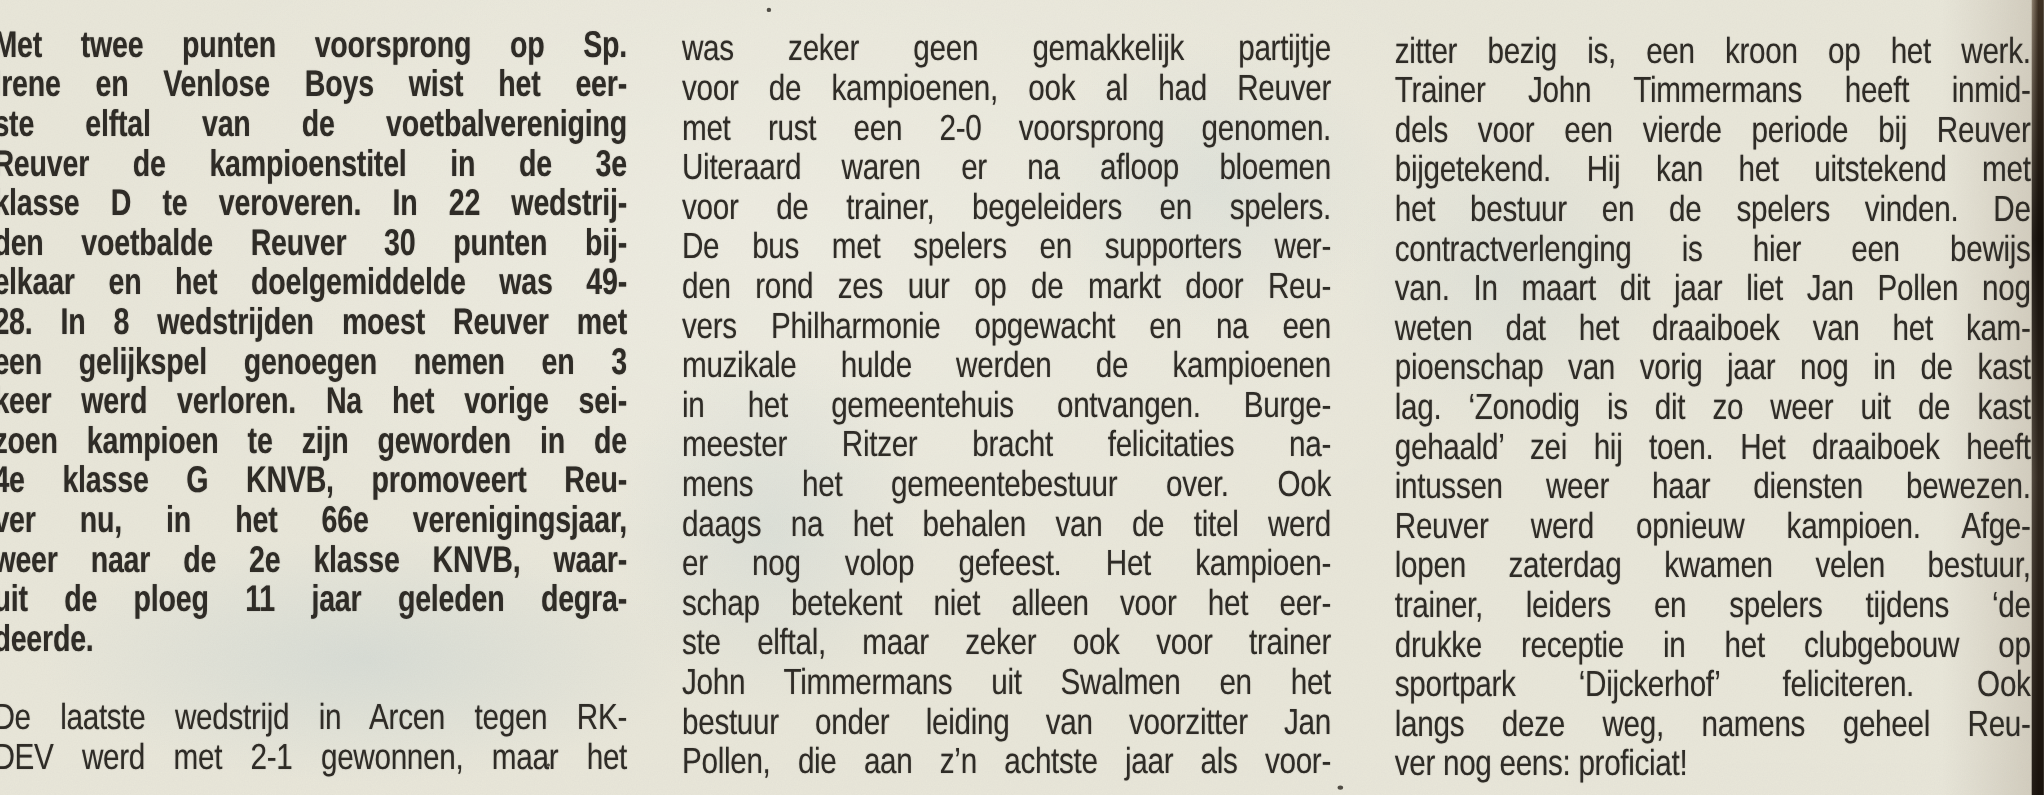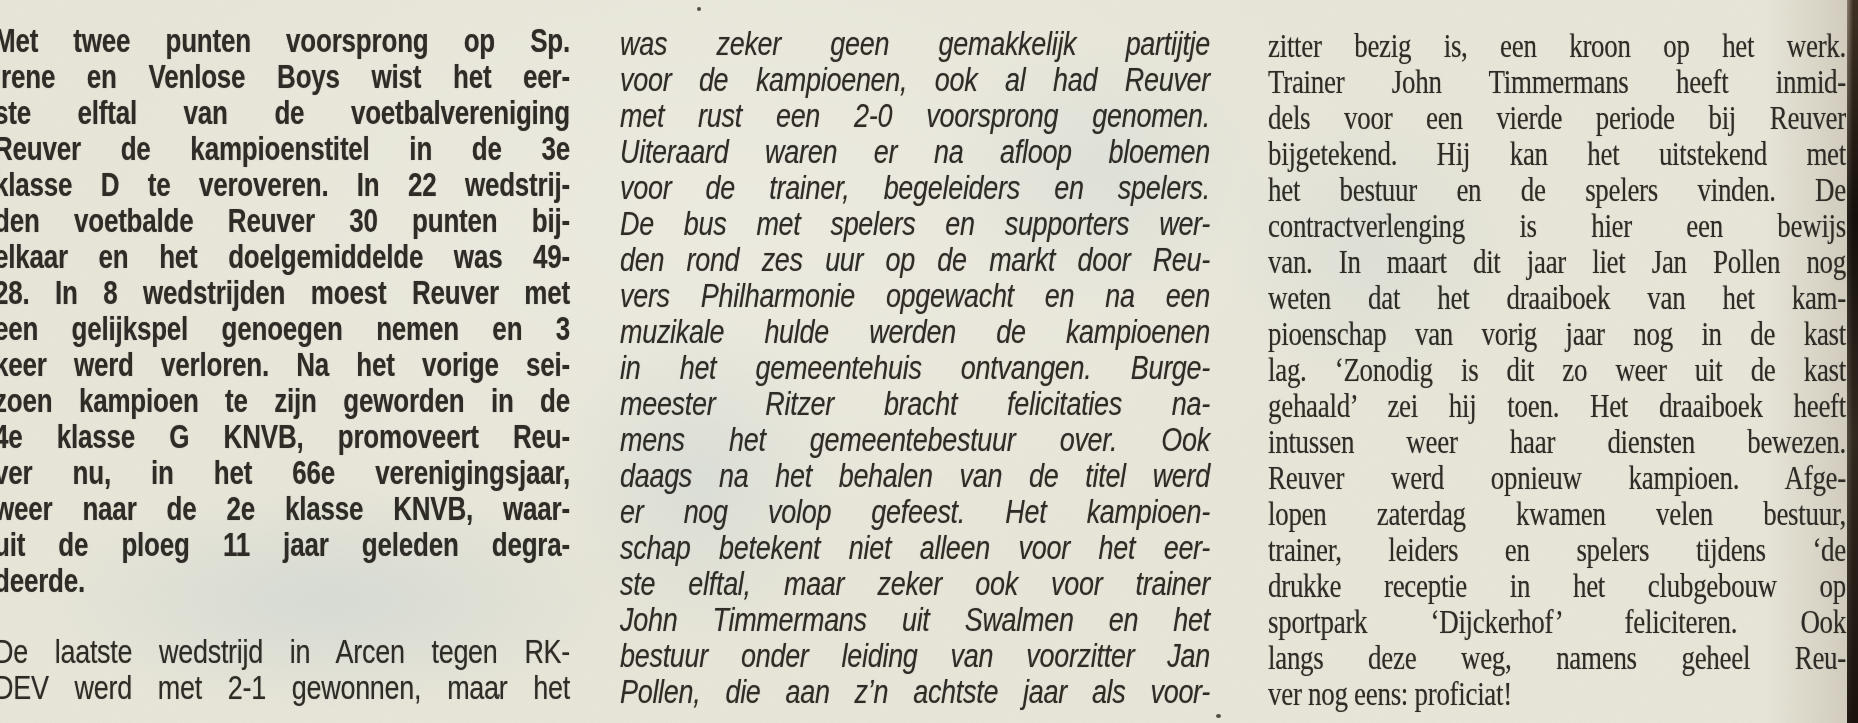--- a/index.html
+++ b/index.html
@@ -24,22 +24,22 @@
     background:
       radial-gradient(ellipse 420px 160px at 330px 600px, rgba(var(--smudge),.20), rgba(var(--smudge),0) 70%),
       radial-gradient(ellipse 200px 240px at 700px 480px, rgba(var(--smudge),.16), rgba(var(--smudge),0) 70%),
       radial-gradient(ellipse 240px 190px at 1100px 170px, rgba(var(--smudge),.13), rgba(var(--smudge),0) 70%),
       radial-gradient(ellipse 210px 210px at 1370px 250px, rgba(var(--smudge),.12), rgba(var(--smudge),0) 70%),
       radial-gradient(ellipse 900px 500px at 40% 30%, rgba(255,255,250,.25), rgba(255,255,250,0) 75%),
       linear-gradient(to right, rgba(120,110,95,0) 95%, rgba(120,100,80,.22) 100%);
   }
   .column{position:absolute;z-index:2;}
   .col-1{left:-6px;top:22px;width:576px;}
-  .col-2{left:620px;top:26px;width:590px;font-style:italic;}
-  .col-3{left:1268px;top:28px;width:578px;font-family:Liberation Serif, serif;}
+  .col-2{left:620px;top:26px;width:590px;}
+  .col-3{left:1268px;top:28px;width:578px;}
 
   .line{
     height:36px;line-height:36px;
     text-align:justify;text-align-last:justify;
     white-space:nowrap;overflow:visible;
     transform:scaleY(1.22);
     text-shadow:0 0 1px rgba(45,42,37,.38);
   }
   .line.no-justify{text-align-last:left;}
   .lead .line{

